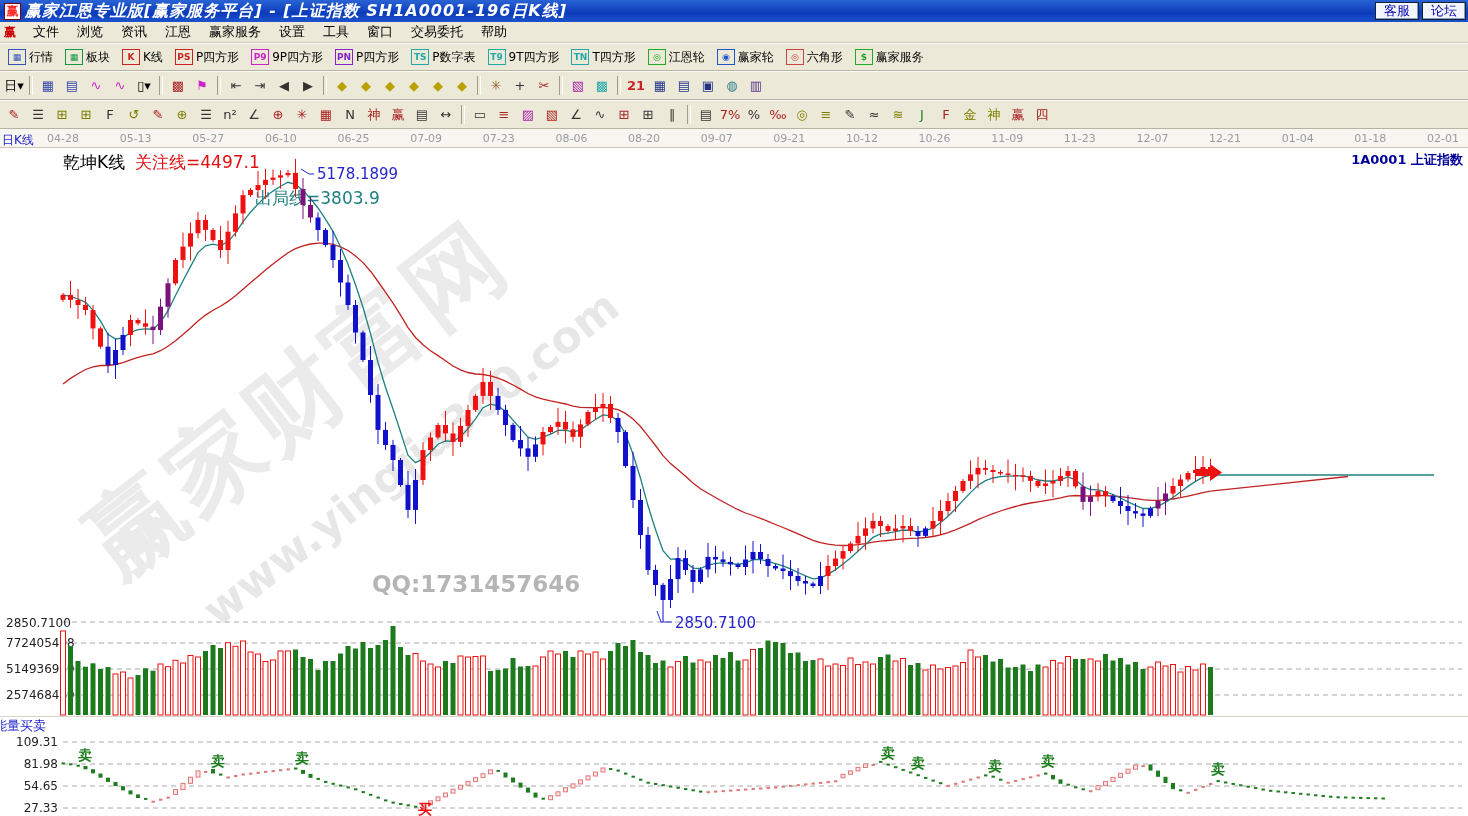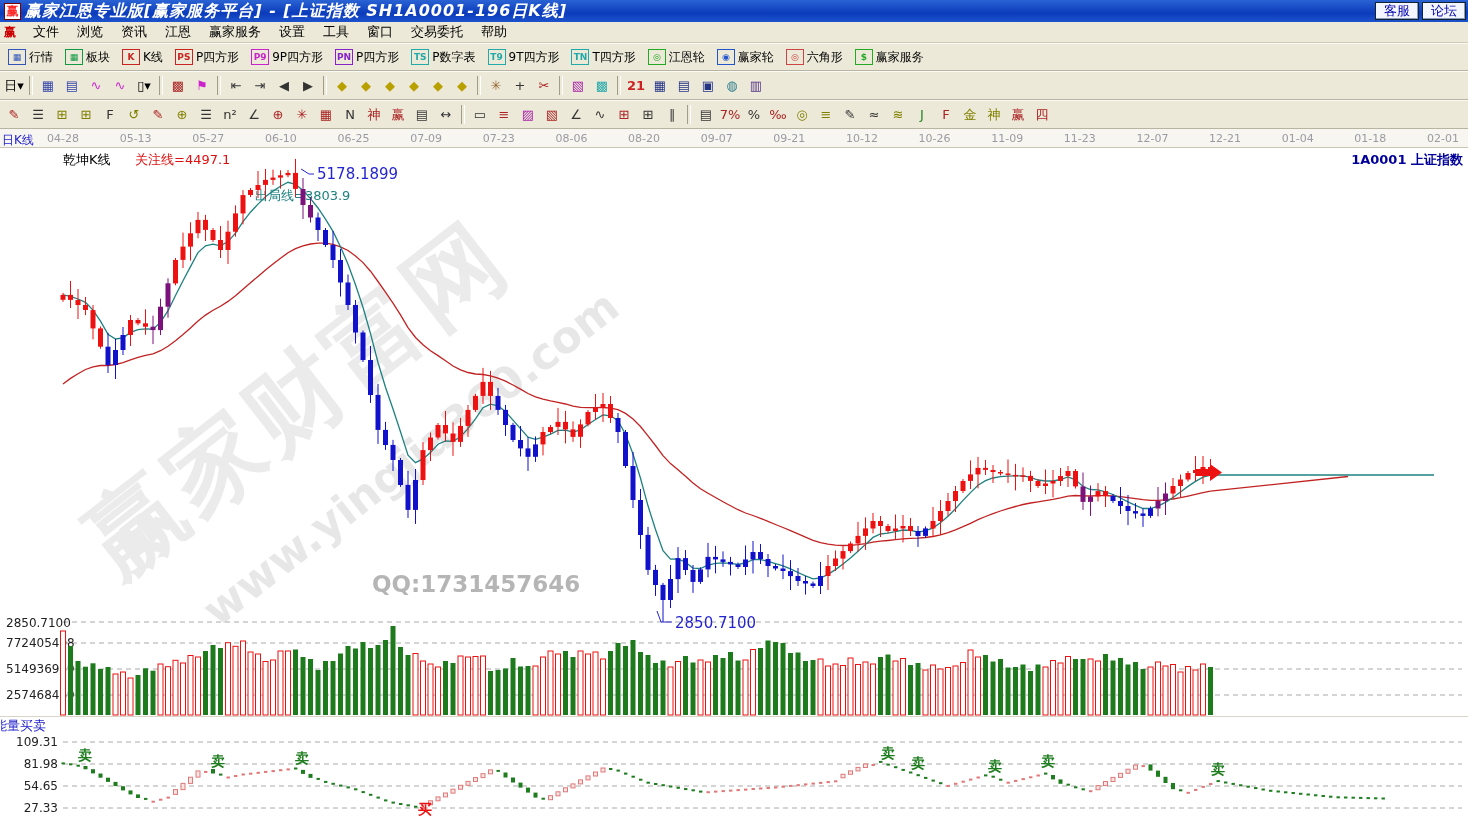--- a/index.html
+++ b/index.html
@@ -32,21 +32,21 @@
   .icon-row{height:25px;}
   .ico-btn{width:22px;height:21px;display:inline-flex;align-items:center;justify-content:center;
            font-size:13px;cursor:pointer;border:1px solid transparent;overflow:hidden;white-space:nowrap;}
   .sep{width:2px;height:19px;border-left:1px solid #a09d8a;border-right:1px solid #fff;margin:0 3px;}
   
   .datebar{height:18px;background:#f7f6f0;position:relative;border-bottom:1px solid #c9c5b2;}
   .pane-label{position:absolute;left:2px;top:3px;color:#2222cc;font-size:12px;}
   .date-label{position:absolute;top:3px;color:#9a9aa2;font-size:11px;transform:translateX(-50%);white-space:nowrap;}
   
   .chart-area{position:relative;width:1468px;height:678px;background:#fff;}
-  .hdr{position:absolute;top:3px;font-size:13px;white-space:nowrap;}
+  .hdr{position:absolute;top:3px;font-size:17px;white-space:nowrap;}
   #hdr-name{left:63px;color:#000;}
   #hdr-att{left:135px;color:#e01010;}
   #hdr-exit{left:255px;color:#1f8080;margin-top:36px;}
   #hdr-symbol{right:5px;color:#000099;font-weight:bold;font-size:13px;}
   #ind-name{position:absolute;left:-6px;top:569px;color:#2222cc;font-size:13px;}
   svg{position:absolute;left:0;top:0;}
 </style>
 </head>
 <body>
 

